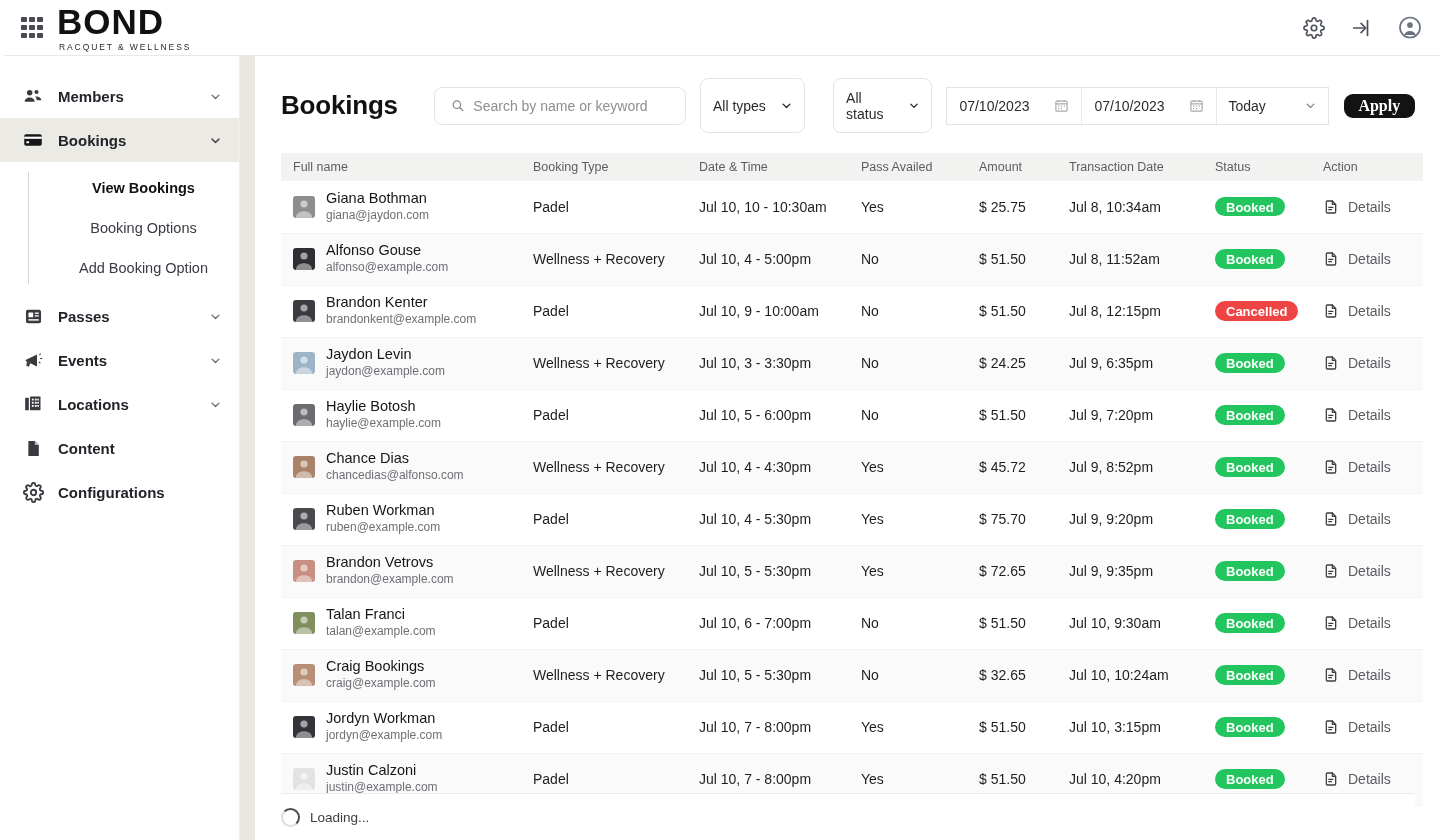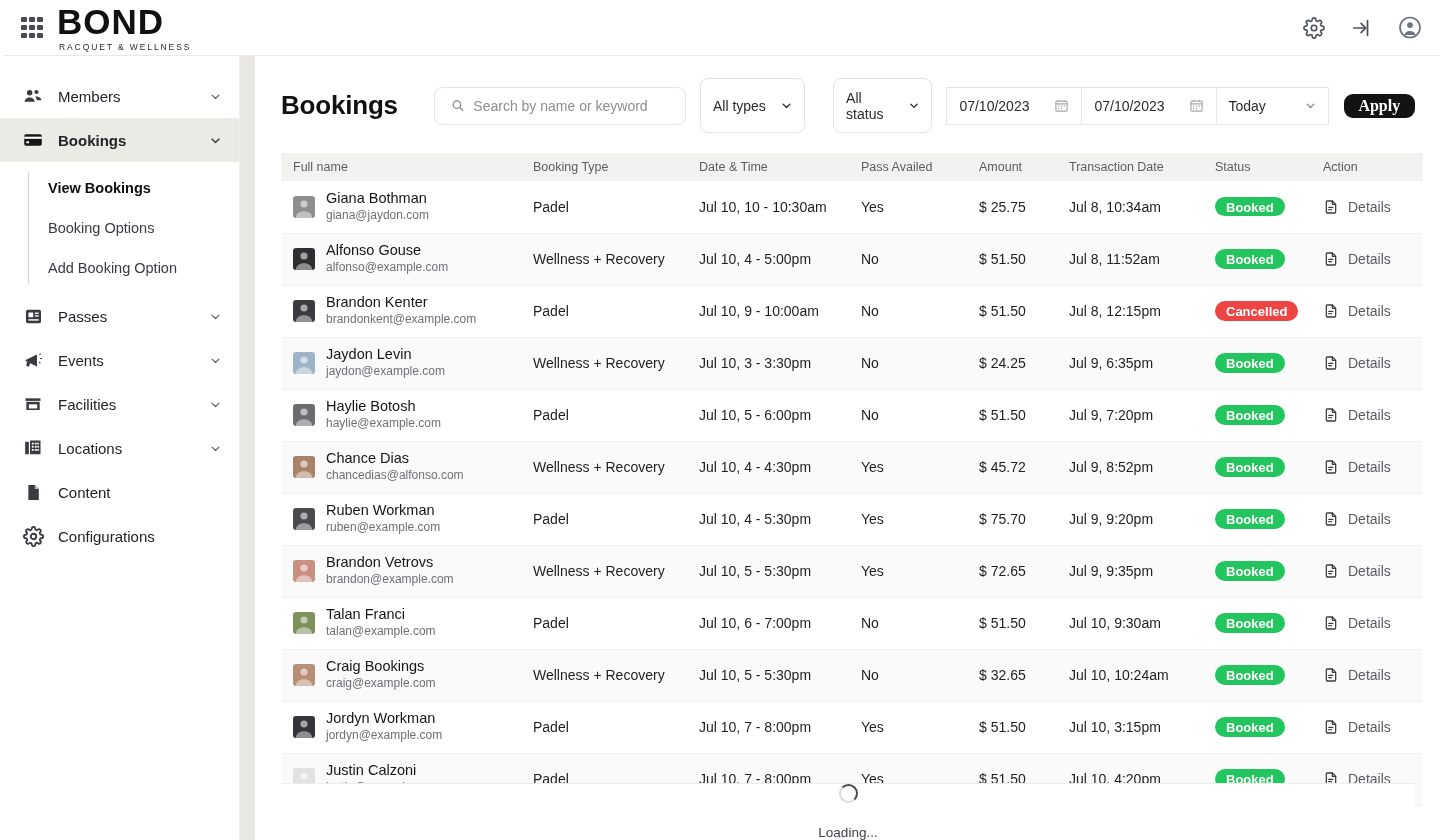--- a/index.html
+++ b/index.html
@@ -42,30 +42,30 @@
   .gutter {
     position: absolute; top: 56px; left: 240px; width: 15px; height: 784px;
     background: #e9e7e2;
   }
   .nav-item {
     height: 44px; display: flex; align-items: center; padding: 0 18px 0 22px;
     font-size: 15px; color: #23232a; cursor: pointer; position: relative;
   }
   .nav-item.active { background: #eceae5; }
   .nav-item .ico { width: 22px; height: 22px; margin-right: 14px; display: flex; align-items: center; justify-content: center; flex: 0 0 22px; }
-  .nav-item .lbl { flex: 1; }
+  .nav-item .lbl { flex: 1; font-weight: bold; }
   .nav-item.active .lbl { font-weight: 600; }
   .chev { width: 11px; height: 11px; opacity: .75; }
   .subnav { position: relative; margin: 6px 0 6px 0; padding-left: 0; }
   .subnav::before {
     content: ""; position: absolute; left: 28px; top: 4px; bottom: 4px; width: 1px; background: #d6d4cf;
   }
   .sub-item {
     height: 40px; display: flex; align-items: center; padding-left: 48px;
-    font-size: 14.5px; color: #3a3a42; cursor: pointer;
+    font-size: 14.5px; color: #3a3a42; cursor: pointer; justify-content: center;
   }
   .sub-item.active { color: #111; font-weight: 600; }
 
   
   .main { position: absolute; top: 56px; left: 255px; width: 1185px; height: 784px; background: #fff; }
   .toolbar { display: flex; align-items: center; padding: 22px 25px 0 26px; gap: 0; }
   .page-title { font-size: 26px; font-weight: 700; color: #111; letter-spacing: -.2px; }
 
   .search-box {
     margin-left: 36px; width: 260px; height: 38px; border: 1px solid #e3e3e3; border-radius: 8px;
@@ -135,23 +135,23 @@
   .badge {
     display: inline-block; padding: 3px 11px 0; border-radius: 12px;
     font-size: 13px; font-weight: 600; color: #fff; line-height: 1.25;
   }
   .badge.booked { background: #22c55e; }
   .badge.cancelled { background: #ef4444; }
 
   .details { display: flex; align-items: center; gap: 9px; cursor: pointer; color: #5a5a62; font-size: 14px; }
 
   .loading-bar {
-    position: absolute; left: 26px; right: 25px; bottom: 0; height: 57px;
-    display: flex; align-items: center; justify-content: space-between; gap: 10px;
-    border-top: 1px solid #ececec; background: #fff; flex-direction: column;
+    position: absolute; left: 26px; right: 25px; bottom: 0; height: 47px;
+    display: flex; align-items: center; justify-content: flex-start; gap: 10px;
+    border-top: 1px solid #ececec; background: #fff;
   }
   .spinner {
     width: 19px; height: 19px; border-radius: 50%;
     border: 2.6px solid #dcdcdc; border-top-color: #4b4b52; border-right-color: #4b4b52;
   }
   .loading-txt { font-size: 13.5px; color: #3d3d44; }
 </style>
 </head>
 <body>
 
@@ -262,33 +262,20 @@
           <path d="M4.6 13.2l3.6 1.6-1.3 4.4-3.2-1.1z"></path>
           <path d="M18.4 5.2l1.3-1.6.9.9-1.4 1.5zM19.6 9.1h2.4v1.3h-2.4zM18.7 13.2l1.6 1.5-.9.9-1.5-1.5z"></path>
         </svg>
     </span>
     <span class="lbl">Events</span>
     <svg class="chev" viewBox="0 0 16 16" fill="none" stroke="#3a3a40" stroke-width="2" stroke-linecap="round" stroke-linejoin="round">
         <path d="M3 6l5 5 5-5"></path>
       </svg>
   </div>
 
-  <div class="nav-item">
-    <span class="ico">
-      <svg width="20" height="20" viewBox="0 0 24 24" fill="#3a3a40">
-          <path d="M3 5.2h18v3.1H3z"></path>
-          <path d="M4 9.4h16v9.8H4z"></path>
-          <rect x="7" y="12.4" width="10" height="5" fill="#fff"></rect>
-        </svg>
-    </span>
-    <span class="lbl">Facilities</span>
-    <svg class="chev" viewBox="0 0 16 16" fill="none" stroke="#3a3a40" stroke-width="2" stroke-linecap="round" stroke-linejoin="round">
-        <path d="M3 6l5 5 5-5"></path>
-      </svg>
-  </div>
 
   <div class="nav-item">
     <span class="ico">
       <svg width="20" height="20" viewBox="0 0 24 24" fill="#3a3a40">
           <rect x="2.6" y="4.6" width="4.4" height="15" rx=".6"></rect>
           <rect x="8.4" y="3" width="12.6" height="16.6" rx=".8"></rect>
           <g fill="#fff">
             <rect x="10.6" y="5.6" width="2.2" height="2.2"></rect>
             <rect x="14.2" y="5.6" width="2.2" height="2.2"></rect>
             <rect x="17.2" y="5.6" width="1.8" height="2.2"></rect>

